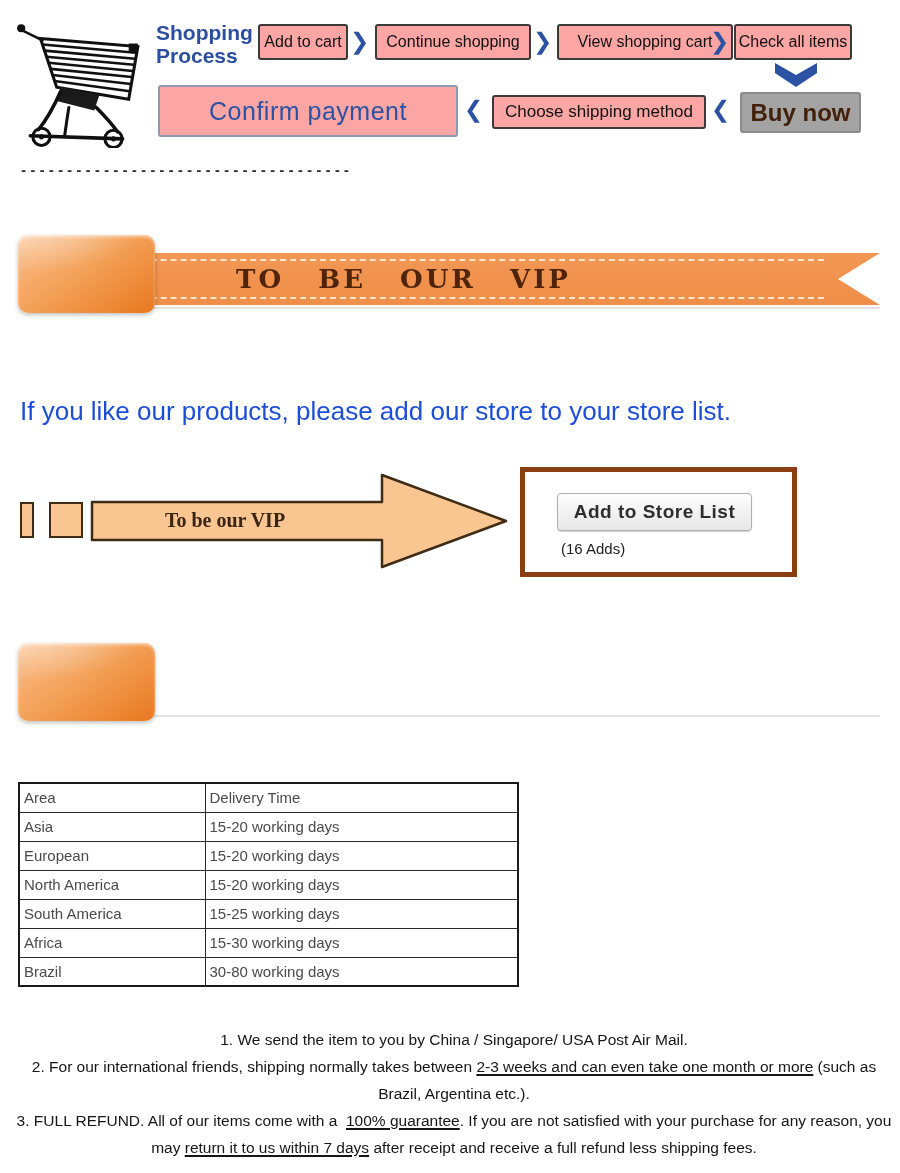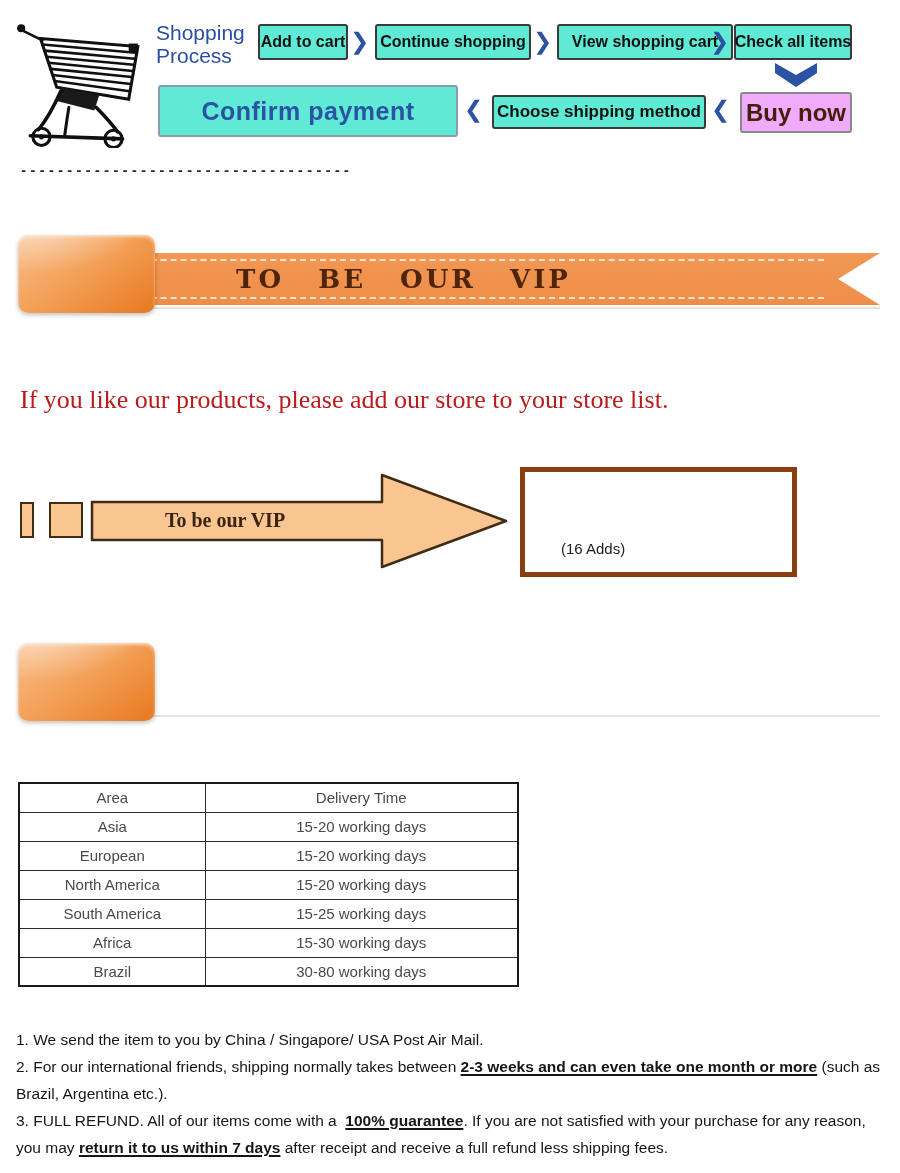--- a/index.html
+++ b/index.html
@@ -5,46 +5,46 @@
   * { margin:0; padding:0; box-sizing:border-box; }
   html,body { background:#ffffff; }
   .page {
     position:relative; width:900px; height:1173px; background:#fff;
     font-family:"Liberation Sans", sans-serif; overflow:hidden;
   }
 
   
   .cart-svg { position:absolute; left:8px; top:6px; }
   .proc-title {
-    position:absolute; left:156px; top:22px; font-size:21px; font-weight:normal;
+    position:absolute; left:156px; top:22px; font-size:21px; font-weight:bold;
     color:#2B4EA2; line-height:1.08; letter-spacing:0px;
   }
   .pbox {
     position:absolute; top:24px; height:36px; display:flex; align-items:center;
-    justify-content:center; background:#5eead4; border:2px solid #3a3a3a;
-    border-radius:3px; font-weight:bold; font-size:16px; color:#111; white-space:nowrap;
+    justify-content:center; background:#fca5a5; border:2px solid #3a3a3a;
+    border-radius:3px; font-weight:normal; font-size:16px; color:#111; white-space:nowrap;
   }
   .pbox.add   { left:258px; width:90px;  }
   .pbox.cont  { left:375px; width:156px; }
   .pbox.view  { left:557px; width:176px; }
   .pbox.check { left:734px; width:118px; }
   .chev {
     position:absolute; color:#2B52A3; font-size:23px; font-weight:bold; top:28px;
     font-family:"DejaVu Sans", sans-serif;
   }
   .chev.c1 { left:350px; } .chev.c2 { left:533px; } .chev.c3 { left:710px; }
   .chev.c4 { left:464px; top:96px; } .chev.c5 { left:711px; top:96px; }
   .down-chev { position:absolute; left:774px; top:62px; }
   .pbox.confirm {
     left:158px; top:85px; width:300px; height:52px; border:2px solid #8C9BB0;
     font-size:25px; color:#2B52A3; letter-spacing:0.5px;
   }
   .pbox.choose { left:492px; top:95px; width:214px; height:34px; font-size:17px; }
   .pbox.buy {
-    left:740px; top:92px; width:112px; height:41px; background:#f0abfc;
+    left:740px; top:92px; width:121px; height:41px; background:#a3a3a3;
     border:2px solid #8a8a8a; font-size:24px; color:#42200a; font-weight:bold;
   }
 
   
   .separator {
     position:absolute; left:20px; top:164px; font-family:"DejaVu Sans Mono", monospace;
     font-size:12px; font-weight:bold; letter-spacing:2px; color:#2a2a2a; white-space:nowrap;
   }
 
   
@@ -74,22 +74,22 @@
     content:""; position:absolute; left:-30%; top:-55%; width:130%; height:110%;
     background:radial-gradient(ellipse at 30% 30%, rgba(255,255,255,.55), rgba(255,255,255,0) 65%);
     border-radius:50%;
   }
   .ribbon .underline { position:absolute; left:57px; right:20px; top:72px; height:2px; background:#e3e3e3; }
   .ribbon.vip { top:235px; }
   .ribbon.ship { top:643px; }
 
   
   .intro {
-    position:absolute; left:20px; top:385px; font-family:Liberation Serif, serif;
-    font-size:26px; color:#b91c1c; white-space:nowrap;
+    position:absolute; left:20px; top:396px; font-family:Liberation Sans, sans-serif;
+    font-size:26px; color:#1d4ed8; white-space:nowrap;
   }
 
   
   .vip-rect { position:absolute; background:#F9C591; border:2px solid #3F2C15; top:502px; height:36px; }
   .vip-rect.r1 { left:20px; width:14px; }
   .vip-rect.r2 { left:49px; width:34px; }
   .vip-arrow { position:absolute; left:90px; top:466px; }
   .vip-arrow-label {
     position:absolute; left:100px; top:509px; width:250px; text-align:center;
     font-family:"Liberation Serif", serif; font-weight:bold; font-size:20px; color:#3b2512;
@@ -106,32 +106,32 @@
     font-size:19px; font-weight:bold; color:#2e2e2e; letter-spacing:0.5px; cursor:pointer;
   }
   .adds-count { position:absolute; left:36px; top:68px; font-size:15px; color:#222; }
 
   
   .delivery-table {
     position:absolute; left:18px; top:782px; width:501px; border-collapse:collapse;
     border:2px solid #1a1a1a; font-size:15px; color:#4a4a4a;
   }
   .delivery-table th, .delivery-table td {
-    border:1px solid #2a2a2a; height:29px; text-align:center; font-weight:normal; padding:0 4px;
+    border:1px solid #2a2a2a; height:29px; text-align:left; font-weight:normal; padding:0 4px;
   }
   .delivery-table th:first-child, .delivery-table td:first-child { width:186px; }
 
   
   .notes {
     position:absolute; left:16px; top:1026px; width:876px; font-size:15.5px;
-    color:#161616; line-height:27px;
+    color:#161616; line-height:27px;text-align:center;
   }
   .notes p { margin:0; }
   .notes .b { font-weight:normal; }
-  .notes .em { font-weight:bold; text-decoration:underline; text-decoration-thickness:2px; text-underline-offset:2px; }
+  .notes .em { font-weight:normal; text-decoration:underline; text-decoration-thickness:2px; text-underline-offset:2px; }
 </style>
 </head>
 <body>
 
 <div class="page">
 
   <div>
     <svg class="cart-svg" width="142" height="142" viewBox="0 0 140 140">
       <g stroke="#101010" stroke-width="2.5" fill="none" stroke-linecap="round">
         <circle cx="13" cy="22" r="4" fill="#101010" stroke="none"></circle>
@@ -196,20 +196,21 @@
 
   <div>
     <div class="vip-rect r1"></div>
     <div class="vip-rect r2"></div>
     <svg class="vip-arrow" width="420" height="110" viewBox="0 0 420 110">
       <polygon points="2,36 292,36 292,9 416,55 292,101 292,74 2,74" fill="#F9C591" stroke="#3F2C15" stroke-width="2.5" stroke-linejoin="round"></polygon>
     </svg>
     <div class="vip-arrow-label">To be our VIP</div>
 
     <div class="store-box">
+      <div class="store-btn">Add to Store List</div>
       <div class="adds-count">(16 Adds)</div>
     </div>
   </div>
 
   <div class="ribbon ship">
     <div class="underline"></div>
     <div class="tab"></div>
   </div>
 
   <table class="delivery-table">

